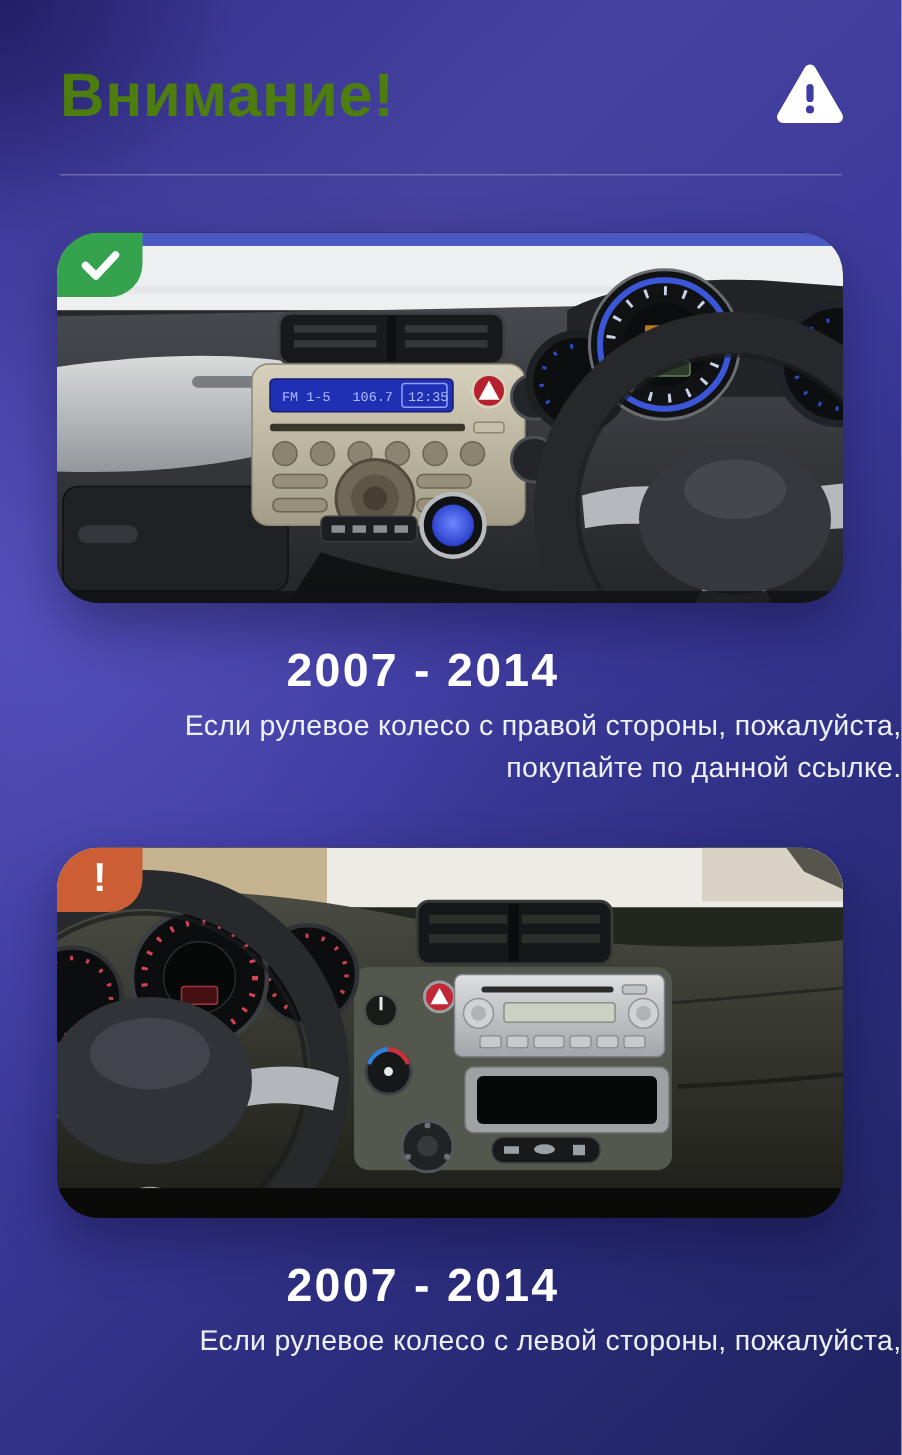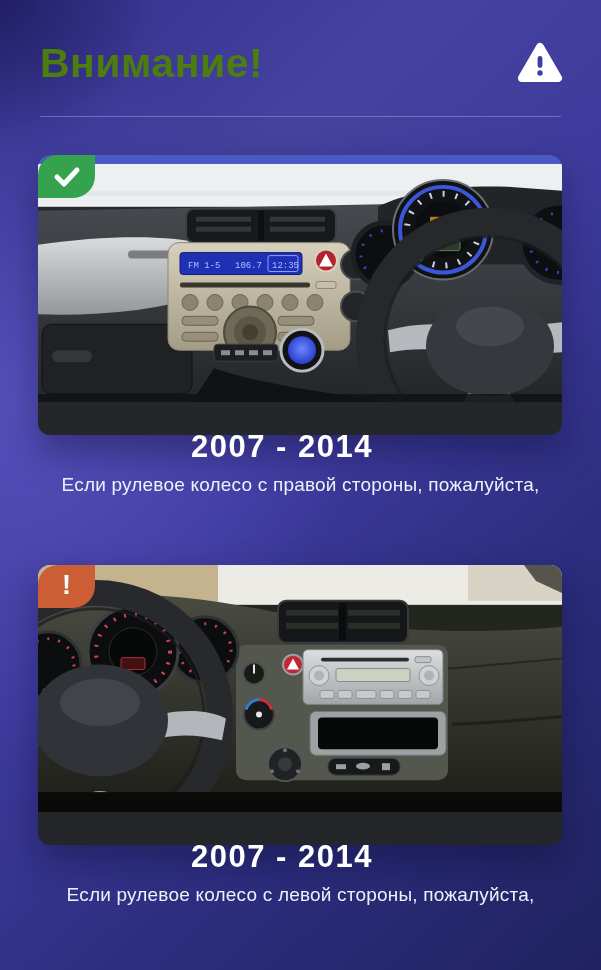--- a/index.html
+++ b/index.html
@@ -11,43 +11,43 @@
       radial-gradient(95% 62% at 4% 42%, rgba(98,92,212,.5), rgba(98,92,212,0) 58%),
       linear-gradient(137deg,#332f8c 0%,#46429f 26%,#3d3a9c 48%,#2c2d7e 72%,#20235f 100%);
   }
   .title{
     position:absolute;left:40px;top:40px;
     color:#4d7c0f;font-size:41px;font-weight:bold;letter-spacing:.5px;
   }
   .warn-icon{position:absolute;right:38px;top:42px;width:46px;height:42px;}
   .divider{position:absolute;left:40px;right:40px;top:116px;height:1px;background:rgba(255,255,255,.25);}
   .card{
-    position:absolute;left:38px;width:524px;height:280px;
-    border-radius:12px;overflow:hidden;background:#24262a;
+    position:absolute;left:38px;width:524px;height:247px;
+    border-radius:28px;overflow:hidden;background:#24262a;
     box-shadow:0 16px 36px rgba(8,9,40,.38);
   }
   .card-1{top:155px;}
   .card-2{top:565px;}
   .card svg.photo{display:block;width:524px;height:247px;}
   .badge{
     position:absolute;left:0;top:0;width:57px;height:43px;
     border-radius:20px 0 22px 0;
     display:flex;align-items:center;justify-content:center;
   }
   .badge-check{background:#35a24e;}
   .badge-alert{background:#cb5e35;}
   .badge-alert .glyph{color:#ffffff;font-size:27px;font-weight:bold;line-height:1;transform:translateY(-1px);}
   .years{
     position:absolute;left:0;width:564px;text-align:center;
     color:#ffffff;font-size:31px;font-weight:bold;letter-spacing:1.5px;
   }
   .years-1{top:429px;}
   .years-2{top:839px;}
   .desc{
-    position:absolute;left:0;width:601px;text-align:center;
+    position:absolute;left:0;width:601px;text-align:right;
     color:#eef0fb;font-size:19px;line-height:28px;letter-spacing:.2px;
   }
   .desc-1{top:471px;}
   .desc-2{top:881px;}
   .desc span{display:block;}
 </style>
 </head>
 <body>
 
 <div class="title">Внимание!</div>
@@ -171,20 +171,21 @@
   <div class="badge badge-check">
     <svg width="30" height="24" viewBox="0 0 30 24">
       <path d="M5 12 L12 19 L25 5" fill="none" stroke="#ffffff" stroke-width="5" stroke-linecap="round" stroke-linejoin="round"></path>
     </svg>
   </div>
 </div>
 
 <div class="years years-1">2007 - 2014</div>
 <div class="desc desc-1">
   <span>Если рулевое колесо с правой стороны, пожалуйста,</span>
+  <span>покупайте по данной ссылке.</span>
 </div>
 
 <div class="card card-2">
   <svg class="photo" viewBox="0 0 524 248" preserveAspectRatio="none">
     <defs>
       <linearGradient id="g-dash2" x1="0" y1="0" x2="0" y2="1">
         <stop offset="0" stop-color="#4a4c42"></stop>
           <stop offset="1" stop-color="#1c1d18"></stop>
       </linearGradient>
       <linearGradient id="g-silver2" x1="0" y1="0" x2="0" y2="1">

